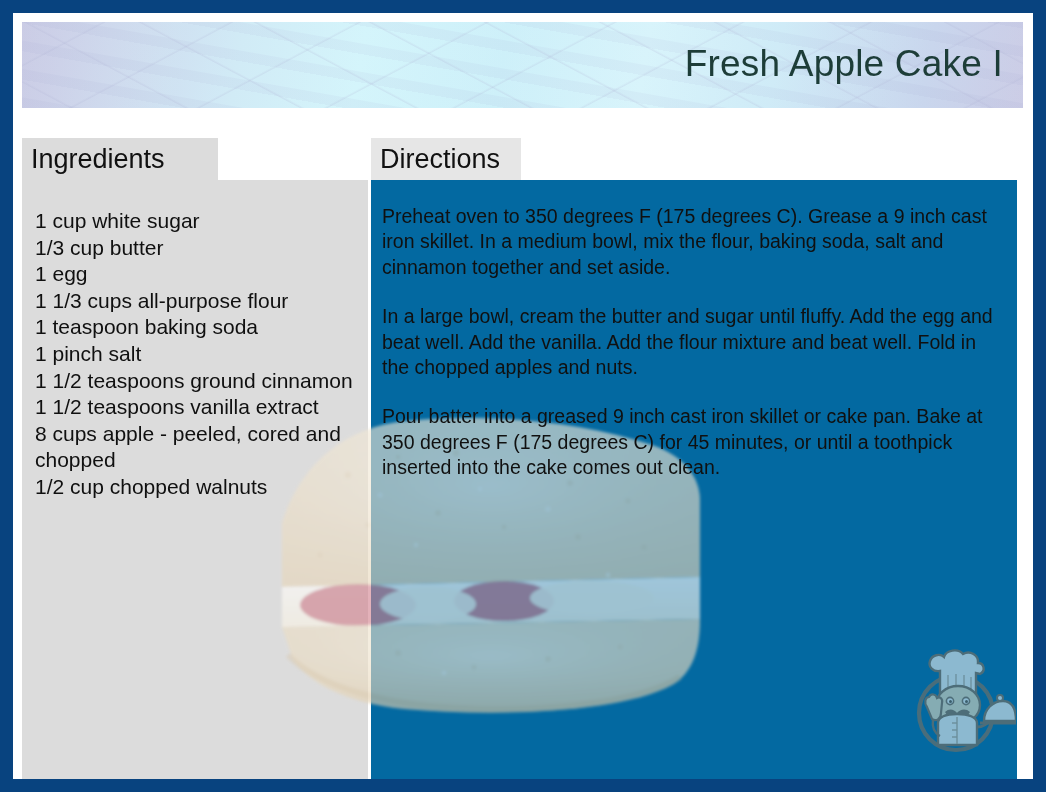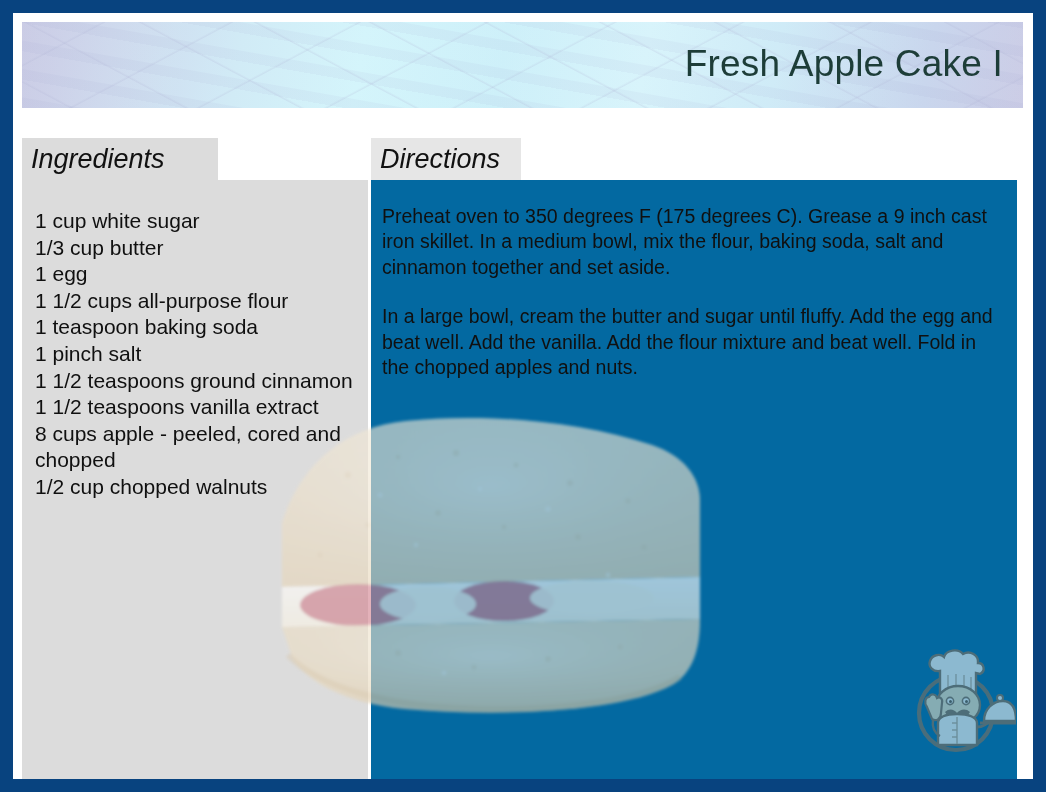--- a/index.html
+++ b/index.html
@@ -86,21 +86,20 @@
   }
 
   
   .section-tab {
     position: absolute;
     background: #dcdcdc;
     height: 42px;
     padding: 0 12px 0 9px;
     display: flex;
     align-items: center;
-    font-style: italic;
   }
   .section-tab .tab-label {
     font-size: 27px;
     font-weight: 400;
     color: #111111;
     line-height: 1;
     white-space: nowrap;
   }
 
   #ingredients-tab { left: 9px;   top: 125px; width: 196px; }
@@ -193,34 +192,35 @@
 
     <div id="directions-tab" class="section-tab">
       <span class="tab-label">Directions</span>
     </div>
 
     <div id="ingredients-panel">
       <ul id="ingredients-list">
         <li>1 cup white sugar</li>
         <li>1/3 cup butter</li>
         <li>1 egg</li>
-        <li>1 1/2 cups all-purpose flour</li>
+        <li>1 1/3 cups all-purpose flour</li>
         <li>1 teaspoon baking soda</li>
         <li>1 pinch salt</li>
         <li>1 1/2 teaspoons ground cinnamon</li>
         <li>1 1/2 teaspoons vanilla extract</li>
         <li>8 cups apple - peeled, cored and chopped</li>
         <li>1/2 cup chopped walnuts</li>
       </ul>
     </div>
 
     <div id="directions-panel">
       <div id="directions-body">
         <p>Preheat oven to 350 degrees F (175 degrees C). Grease a 9 inch cast iron skillet. In a medium bowl, mix the flour, baking soda, salt and cinnamon together and set aside.</p>
         <p>In a large bowl, cream the butter and sugar until fluffy. Add the egg and beat well. Add the vanilla. Add the flour mixture and beat well. Fold in the chopped apples and nuts.</p>
+        <p>Pour batter into a greased 9 inch cast iron skillet or cake pan. Bake at 350 degrees F (175 degrees C) for 45 minutes, or until a toothpick inserted into the cake comes out clean.</p>
       </div>
     </div>
 
     <svg id="cake-photo" viewBox="0 0 480 330">
       <defs>
         <linearGradient id="spongeTop" x1="0" y1="0" x2="0" y2="1">
           <stop offset="0%" stop-color="#f6eedd"></stop>
           <stop offset="35%" stop-color="#f2e6d0"></stop>
           <stop offset="100%" stop-color="#ecdcc0"></stop>
         </linearGradient>

